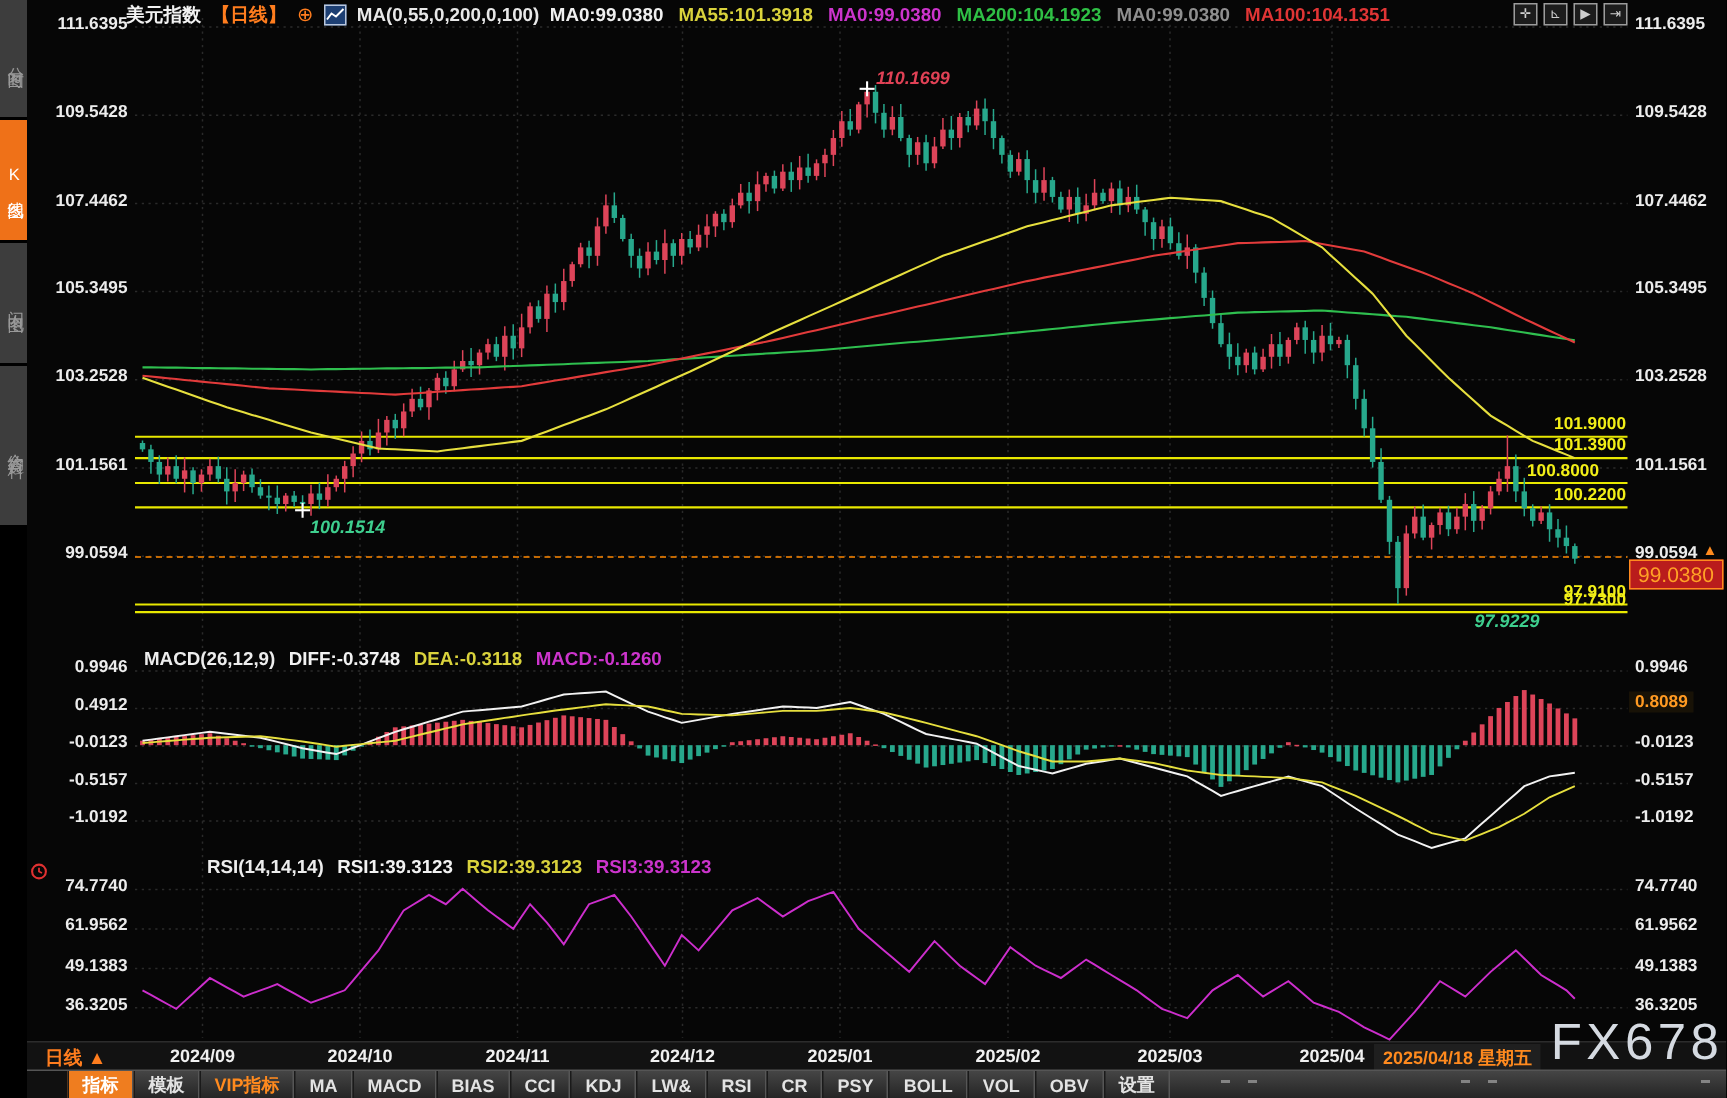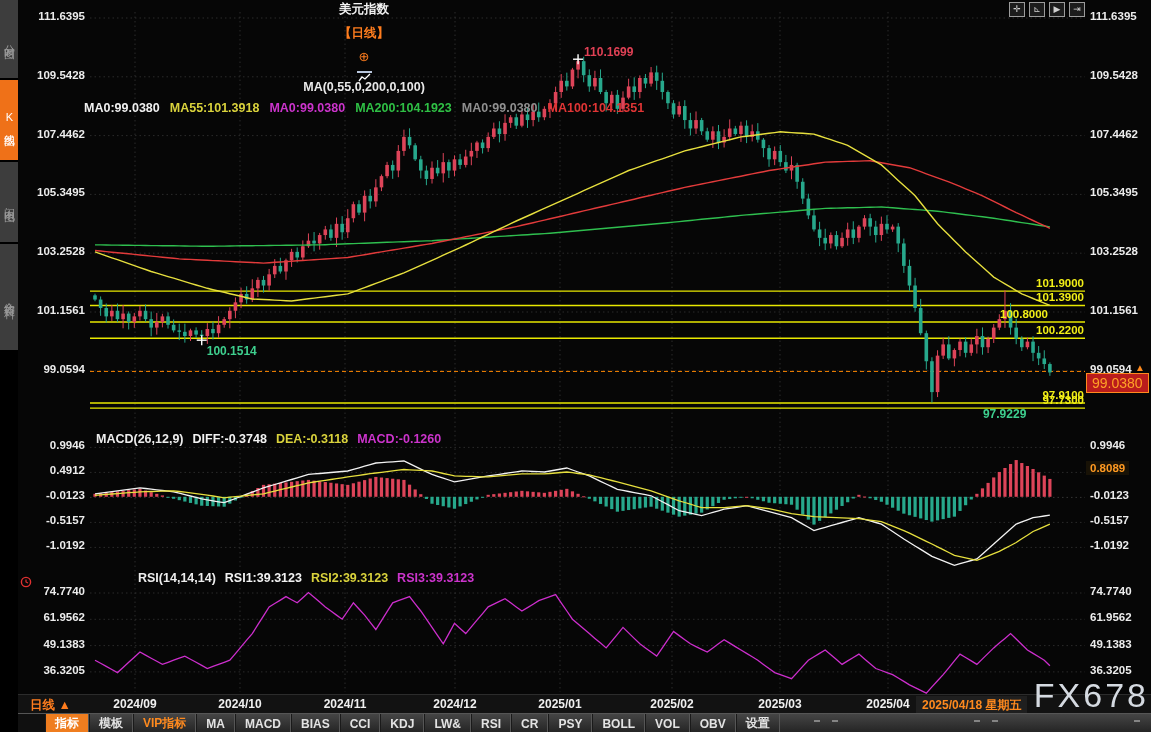--- a/index.html
+++ b/index.html
@@ -6,34 +6,34 @@
   #app{position:relative;width:1151px;height:732px;background:#060606;overflow:hidden;
        font-family:"Liberation Sans","DejaVu Sans",sans-serif;}
   
   #sidebar{position:absolute;left:0;top:0;width:18px;height:732px;background:#000;z-index:30;}
   .side-item{width:18px;display:flex;align-items:center;justify-content:center;
       writing-mode:vertical-lr;text-orientation:upright;font-size:11px;letter-spacing:2px;
       background:#3d3d3d;color:#9a9a9a;margin-bottom:2px;cursor:pointer;}
   .side-item.active{background:#ef7118;color:#fff;}
   
   #header{position:absolute;left:84px;top:1px;height:18px;display:flex;align-items:center;gap:7px;z-index:20;
-      font-size:12.5px;font-weight:bold;color:#e8e8e8;white-space:nowrap;flex-direction:column;}
+      font-size:12.5px;font-weight:bold;color:#e8e8e8;white-space:nowrap;}
   #header .sym{color:#f2f2f2;}
   #header .period{color:#ff7d1e;}
   #header .plus-ic{color:#ff7d1e;font-weight:normal;font-size:13px;}
   .chart-ic{display:inline-block;width:13px;height:12px;background:#1d3f73;border:1px solid #b9c7dd;position:relative;}
   .chart-ic svg{position:absolute;left:0;top:0;}
   
   #tools{position:absolute;right:66px;top:2px;display:flex;gap:4px;z-index:20;}
   .tool-ic{width:14px;height:13px;border:1px solid #9b9b9b;background:#1c1c1c;color:#cfcfcf;
       font-size:9px;line-height:12px;text-align:center;cursor:pointer;}
   .axis-label{position:absolute;font-size:11.5px;font-weight:bold;color:#ececec;white-space:nowrap;z-index:15;}
   .axis-label.right{text-align:left;}
   .lvl-label{position:absolute;font-size:11.5px;font-weight:bold;color:#f2ef17;white-space:nowrap;z-index:16;}
-  .ann{position:absolute;font-size:12px;font-weight:bold;white-space:nowrap;z-index:16;}
+  .ann{position:absolute;font-size:12px;font-weight:bold;white-space:nowrap;z-index:16;font-style:italic;}
   .pane-header{position:absolute;left:96px;display:flex;gap:9px;font-size:12.5px;font-weight:bold;
       color:#ededed;white-space:nowrap;z-index:18;}
   .price-box{position:absolute;left:1086px;border:1px solid #ff8a1e;background:#b91c1c;color:#ffa126;
       font-size:14px;font-weight:normal;padding:1px 5px;z-index:22;}
   .hl-box{position:absolute;left:1086px;background:#181206;color:#ff9a22;font-size:11.5px;font-weight:bold;
       padding:1px 4px;z-index:22;}
   #svg-main{position:absolute;left:0;top:0;z-index:5;}
   
   #xaxis{position:absolute;left:18px;right:0;top:694px;height:19px;background:#121212;border-top:1px solid #2c2c2c;z-index:25;}
   #period-tag{position:absolute;left:12px;top:2px;color:#ff7d1e;font-size:12.5px;font-weight:bold;cursor:pointer;}
@@ -736,20 +736,20 @@
     <div class="axis-label" style="right:1066px;top:585px;text-align:right;width:70px;">74.7740</div>
     <div class="axis-label right" style="left:1090px;top:585px;">74.7740</div>
     <div class="axis-label" style="right:1066px;top:611.3px;text-align:right;width:70px;">61.9562</div>
     <div class="axis-label right" style="left:1090px;top:611.3px;">61.9562</div>
     <div class="axis-label" style="right:1066px;top:637.6px;text-align:right;width:70px;">49.1383</div>
     <div class="axis-label right" style="left:1090px;top:637.6px;">49.1383</div>
     <div class="axis-label" style="right:1066px;top:663.9px;text-align:right;width:70px;">36.3205</div>
     <div class="axis-label right" style="left:1090px;top:663.9px;">36.3205</div>
     <div class="lvl-label" style="left:1000px;width:84px;text-align:right;top:277.13521247674896px;">101.9000</div>
     <div class="lvl-label" style="left:1000px;width:84px;text-align:right;top:291.43768779510657px;">101.3900</div>
-    <div class="lvl-label" style="left:1000px;width:84px;text-align:left;top:307.98368865359856px;">100.8000</div>
+    <div class="lvl-label" style="left:1000px;width:84px;text-align:center;top:307.98368865359856px;">100.8000</div>
     <div class="lvl-label" style="left:1000px;width:84px;text-align:right;top:324.2492488195736px;">100.2200</div>
     <div class="lvl-label" style="left:1000px;width:84px;text-align:right;top:389.0310487909573px;">97.9100</div>
     <div class="lvl-label" style="left:1000px;width:84px;text-align:right;top:394.0789812562597px;">97.7300</div>
     <div class="ann" style="left:584.062px;top:45.21356417227071px;color:#e04155;">110.1699</div>
     <div class="ann" style="left:206.723px;top:344.17307197023905px;color:#3ecf8e;">100.1514</div>
     <div class="ann" style="left:934.933px;top:406.66928029761056px;color:#3ecf8e;margin-left:48px;">97.9229</div>
   </div>
 
 </body></html>

